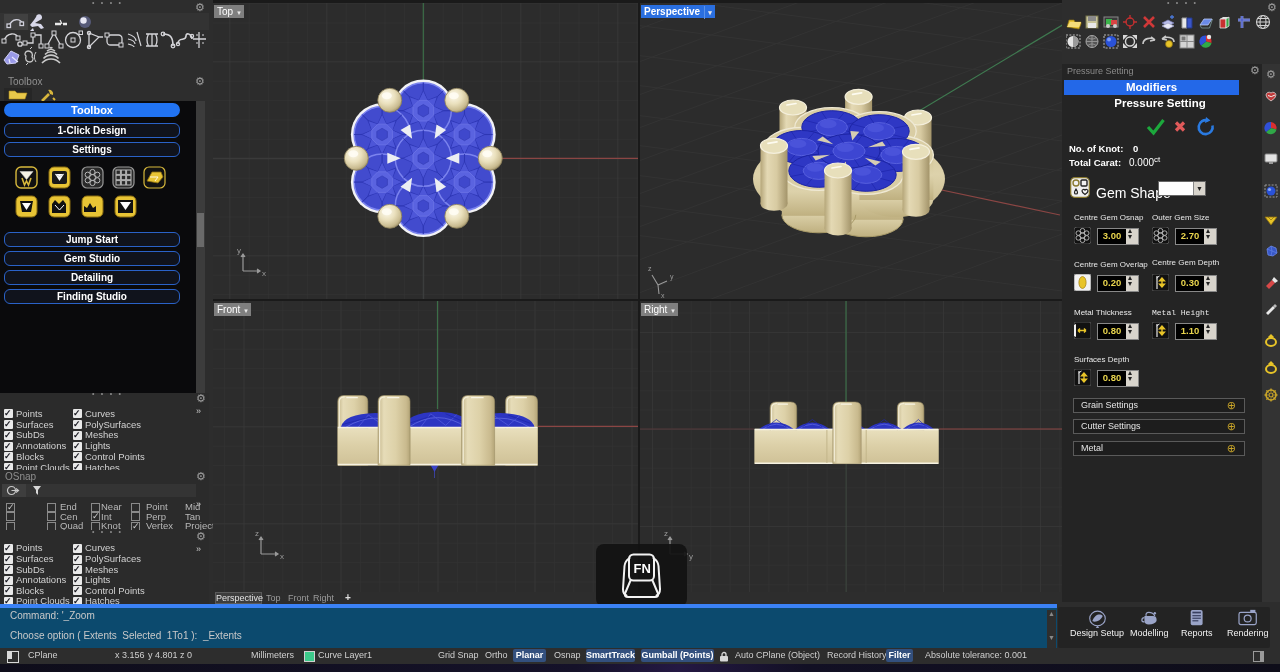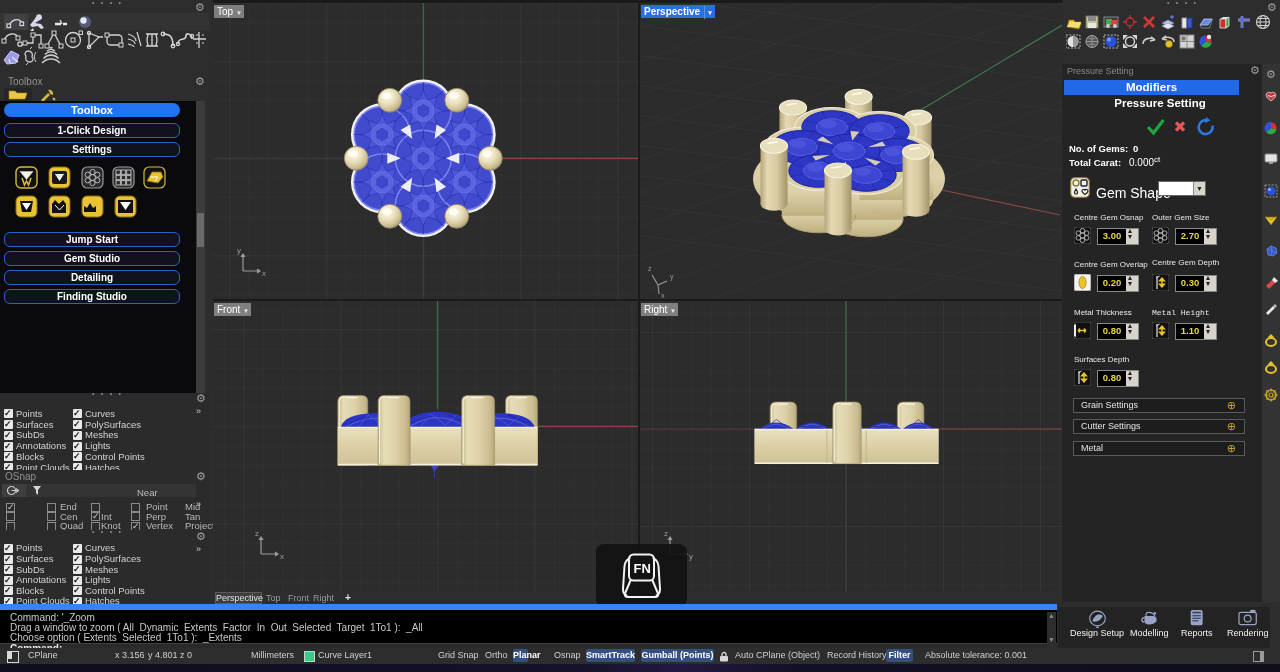--- a/index.html
+++ b/index.html
@@ -19,21 +19,21 @@
     border:1px solid #2a62c8;border-radius:6px;color:#fff;font-weight:bold;font-size:10px;
     text-align:center;line-height:13px;}
   
   .fpanel{position:absolute;left:0;width:209px;background:#2b2b2b;}
   .cb{position:absolute;width:9px;height:9px;background:#e9e9e9;border-radius:1px;}
   .cb:after{content:"\2713";position:absolute;left:0px;top:-1px;font-size:9px;color:#15151d;font-weight:bold;}
   .ocb{position:absolute;width:9px;height:9px;background:#2b2b2b;border:1px solid #8a8a8a;box-sizing:border-box;}
   .ocb.c:after{content:"\2713";position:absolute;left:0px;top:-2px;font-size:9px;color:#cfcfcf;}
   .olbl{position:absolute;font-size:9.5px;color:#b9b9b9;margin-left:44px;}
   
-  #cmdarea{left:0;top:604px;width:1057px;height:44px;background:#000000;border-top:6px solid #3b82f6;}
+  #cmdarea{left:0;top:604px;width:1057px;height:44px;background:#0c4a6e;border-top:4px solid #3b82f6;}
   .cmdline{position:absolute;left:10px;font-size:10px;color:#c9c9c9;white-space:pre;}
   #statusbar{left:0;top:648px;width:1280px;height:16px;background:#2d2d2d;font-size:9px;color:#d0d0d0;}
   .sitem{position:absolute;top:2px;white-space:nowrap;}
   .sbox{position:absolute;top:1px;height:13px;background:#33507e;border-radius:2px;color:#fff;
         font-weight:bold;text-align:center;font-size:9px;line-height:13px;white-space:nowrap;}
   #bottomstrip{left:0;top:664px;width:1280px;height:8px;
      background:linear-gradient(90deg,#0e0d1a 0%,#151229 45%,#241843 53%,#121024 63%,#0e0d19 100%);}
   .vplabel{position:absolute;left:1px;top:2px;height:13px;background:#7f7f7f;color:#fff;
      font-size:10px;padding:0 3px;line-height:13px;}
   .vplabel .dd{display:inline-block;margin-left:4px;color:#e8e8e8;font-size:7px;}
@@ -240,21 +240,21 @@
       <svg class="abs" style="left:4px;top:1px;" width="40" height="11" viewBox="0 0 40 11">
         <circle cx="5.5" cy="5.5" r="4" fill="none" stroke="#c9c9c9" stroke-width="1.2"></circle>
         <path d="M5.5 5.5 h7 M10 3.5 l2.5 2 l-2.5 2" fill="none" stroke="#c9c9c9" stroke-width="1.2"></path>
         <path d="M27 1 l8 0 l-3 4 v5 l-2 -2 v-3 z" fill="#d8d8d8"></path>
       </svg>
     </div>
     <div class="abs" style="left:196px;top:29px;color:#c9c9c9;font-size:9px;">»</div>
     <div class="ocb c" style="left:6px;top:33px;"></div>
       <div class="olbl" style="left:16px;top:31px;">End</div>
     <div class="ocb" style="left:47px;top:33px;"></div>
-      <div class="olbl" style="left:57px;top:17px;padding-left:36px;">Near</div>
+      <div class="olbl" style="left:57px;top:31px;">Near</div>
     <div class="ocb" style="left:91px;top:33px;"></div>
       <div class="olbl" style="left:102px;top:31px;">Point</div>
     <div class="ocb" style="left:131px;top:33px;"></div>
       <div class="olbl" style="left:141px;top:31px;">Mid</div>
     <div class="ocb" style="left:6px;top:42px;"></div>
       <div class="olbl" style="left:16px;top:41px;">Cen</div>
     <div class="ocb" style="left:47px;top:42px;"></div>
       <div class="olbl" style="left:57px;top:41px;">Int</div>
     <div class="ocb c" style="left:91px;top:42px;"></div>
       <div class="olbl" style="left:102px;top:41px;">Perp</div>
@@ -797,21 +797,21 @@
   <div class="abs" style="left:5px;top:2px;color:#8a8a8a;font-size:9px;">Pressure Setting</div>
   <div class="abs gear" style="left:188px;top:0px;">⚙</div>
   <div class="abs" style="left:2px;top:16px;width:175px;height:15px;background:#2368e8;color:#fff;font-weight:bold;font-size:11.5px;text-align:center;line-height:15px;">Modifiers</div>
   <div class="abs" style="left:8px;top:33px;width:180px;color:#fff;font-weight:bold;font-size:11.5px;text-align:center;">Pressure Setting</div>
   <svg class="abs" style="left:84px;top:53px;" width="72" height="20" viewBox="0 0 72 20">
     <path d="M2 10 l5.5 6 l10 -13" stroke="#1ca83c" stroke-width="3.2" fill="none"></path>
     <path d="M30 5.5 l8 8 m0 -8 l-8 8" stroke="#e05a5a" stroke-width="3.2"></path>
     <path d="M62 3.5 a7 7 0 1 0 4.5 5" stroke="#2a7ae0" stroke-width="2.6" fill="none"></path>
     <path d="M60 0 l4.5 3.6 l-5.5 2.4 z" fill="#2a7ae0"></path>
   </svg>
-  <div class="abs" style="left:7px;top:79px;color:#fff;font-weight:bold;font-size:9.5px;">No. of Gems:</div>
+  <div class="abs" style="left:7px;top:79px;color:#fff;font-weight:bold;font-size:9.5px;">No. of Knot:</div>
   <div class="abs" style="left:71px;top:79px;color:#fff;font-weight:bold;font-size:9.5px;">0</div>
   <div class="abs" style="left:7px;top:93px;color:#fff;font-weight:bold;font-size:9.5px;">Total Carat:</div>
   <div class="abs" style="left:67px;top:93px;color:#fff;font-size:10px;">0.000</div>
   <div class="abs" style="left:92px;top:91px;color:#fff;font-size:8px;">ct</div>
   <svg class="abs" style="left:8px;top:113px;" width="20" height="21" viewBox="0 0 20 21">
     <rect x="0.7" y="0.7" width="18.6" height="19.6" rx="4" fill="#f0f0f0" stroke="#8a7a30" stroke-width="1.2"></rect>
     <circle cx="6" cy="6" r="3" fill="none" stroke="#8a7a30" stroke-width="1.4"></circle>
     <rect x="11" y="3" width="6" height="6" rx="1" fill="none" stroke="#222" stroke-width="1.4"></rect>
     <path d="M6 12 c-2 3,-2 5,0 5 c2 0,2 -2,0 -5z" fill="none" stroke="#222" stroke-width="1.2"></path>
     <path d="M12 14 a1.7 1.7 0 0 1 3 -1 a1.7 1.7 0 0 1 3 1 q0 1.5 -3 3.5 q-3 -2 -3 -3.5z" fill="none" stroke="#222" stroke-width="1.2"></path>
@@ -1008,42 +1008,38 @@
       <path d="M8.5 5 Q4 8 3.5 13 L2 36 M32.5 5 Q37 8 37.5 13 L39 36"></path>
       <path d="M9.5 27.5 L4 40.5 Q3 44 7 44 H34 Q38 44 37 40.5 L31.5 27.5"></path>
       <path d="M2 36 Q2 41 5.5 42.5 M39 36 Q39 41 35.5 42.5"></path>
     </g>
     <text x="12.5" y="20" font-size="13" font-weight="bold" fill="#fff" font-family="Liberation Sans,sans-serif">FN</text>
   </svg>
 </div>
 
 <div id="cmdarea" class="abs">
   <div class="cmdline" style="top:2px;">Command: '_Zoom</div>
-  <div class="cmdline" style="top:12px;">Drag a window to zoom ( All  Dynamic  Extents  Factor  In  Out  Selected  Target  1To1 ):  _All</div>
   <div class="cmdline" style="top:22px;">Choose option ( Extents  Selected  1To1 ):  _Extents</div>
-  <div class="abs" style="left:0;top:33px;width:1057px;height:11px;background:#2a2a2a;border-top:1px solid #404040;">
-    <div class="cmdline" style="top:-1px;font-weight:bold;color:#e8e8e8;">Command:</div>
-  </div>
   <div class="abs" style="left:1047px;top:2px;width:9px;height:40px;background:#2e2e2e;color:#888;font-size:7px;text-align:center;line-height:8px;">▲<br><br><br>▼</div>
 </div>
 
 <div id="statusbar" class="abs">
   <div class="sitem" style="left:7px;top:3px;width:10px;height:10px;border:1.5px solid #d8d8d8;background:#2d2d2d;">
       <div style="width:4px;height:7px;background:#d8d8d8;margin:0;"></div>
     </div>
   <div class="sitem" style="left:28px;">CPlane</div>
   <div class="sitem" style="left:115px;">x 3.156</div>
   <div class="sitem" style="left:148px;">y 4.801</div>
   <div class="sitem" style="left:180px;">z 0</div>
   <div class="sitem" style="left:251px;">Millimeters</div>
   <div class="sitem" style="left:304px;top:3px;width:9px;height:9px;background:#3cc98a;border:1px solid #d0d0d0;"></div>
   <div class="sitem" style="left:318px;">Curve Layer1</div>
   <div class="sitem" style="left:438px;">Grid Snap</div>
   <div class="sitem" style="left:485px;">Ortho</div>
-  <div class="sbox" style="left:513px;width:15px;">Planar</div>
+  <div class="sbox" style="left:513px;width:33px;">Planar</div>
   <div class="sitem" style="left:554px;">Osnap</div>
   <div class="sbox" style="left:586px;width:49px;">SmartTrack</div>
   <div class="sbox" style="left:641px;width:73px;">Gumball (Points)</div>
   <svg class="sitem" style="left:719px;top:3px;" width="10" height="11" viewBox="0 0 10 11">
       <rect x="1" y="5" width="8" height="5.5" rx="1" fill="#d8d8d8"></rect>
       <path d="M3 5 V3.5 a2 2 0 0 1 4 0 V5" fill="none" stroke="#d8d8d8" stroke-width="1.3"></path>
     </svg>
   <div class="sitem" style="left:735px;">Auto CPlane (Object)</div>
   <div class="sitem" style="left:827px;">Record History</div>
   <div class="sbox" style="left:886px;width:27px;">Filter</div>

